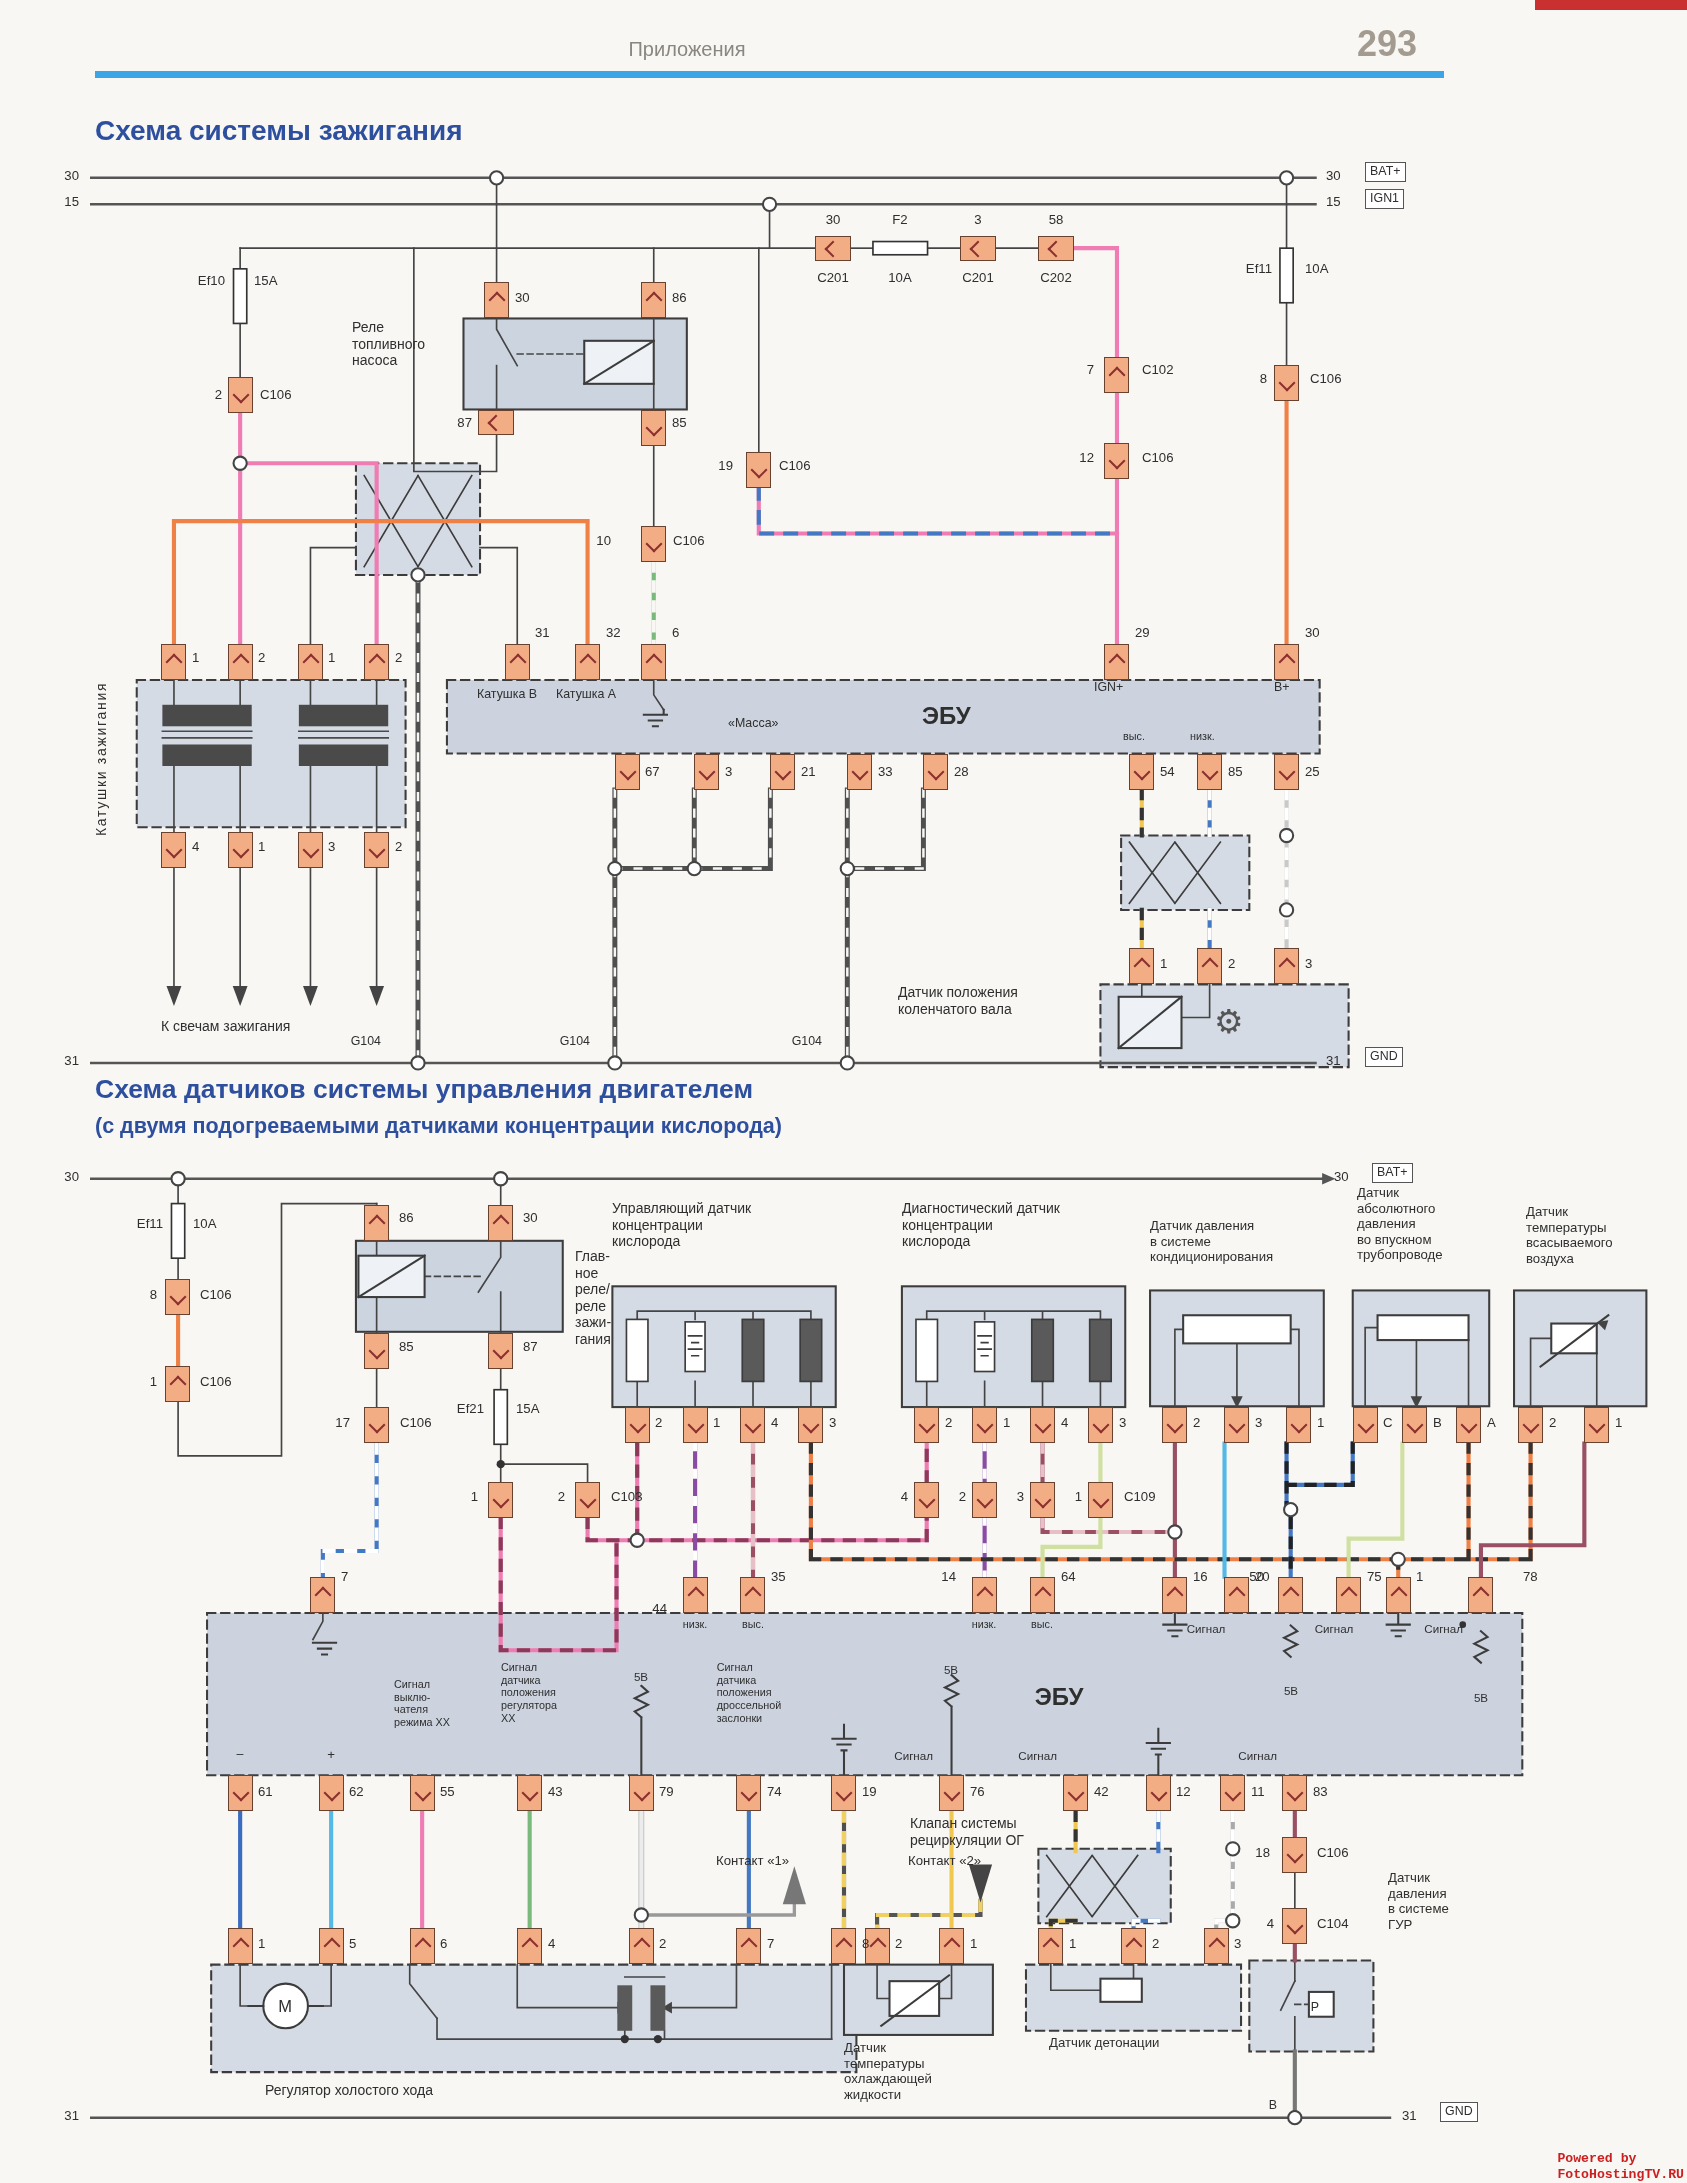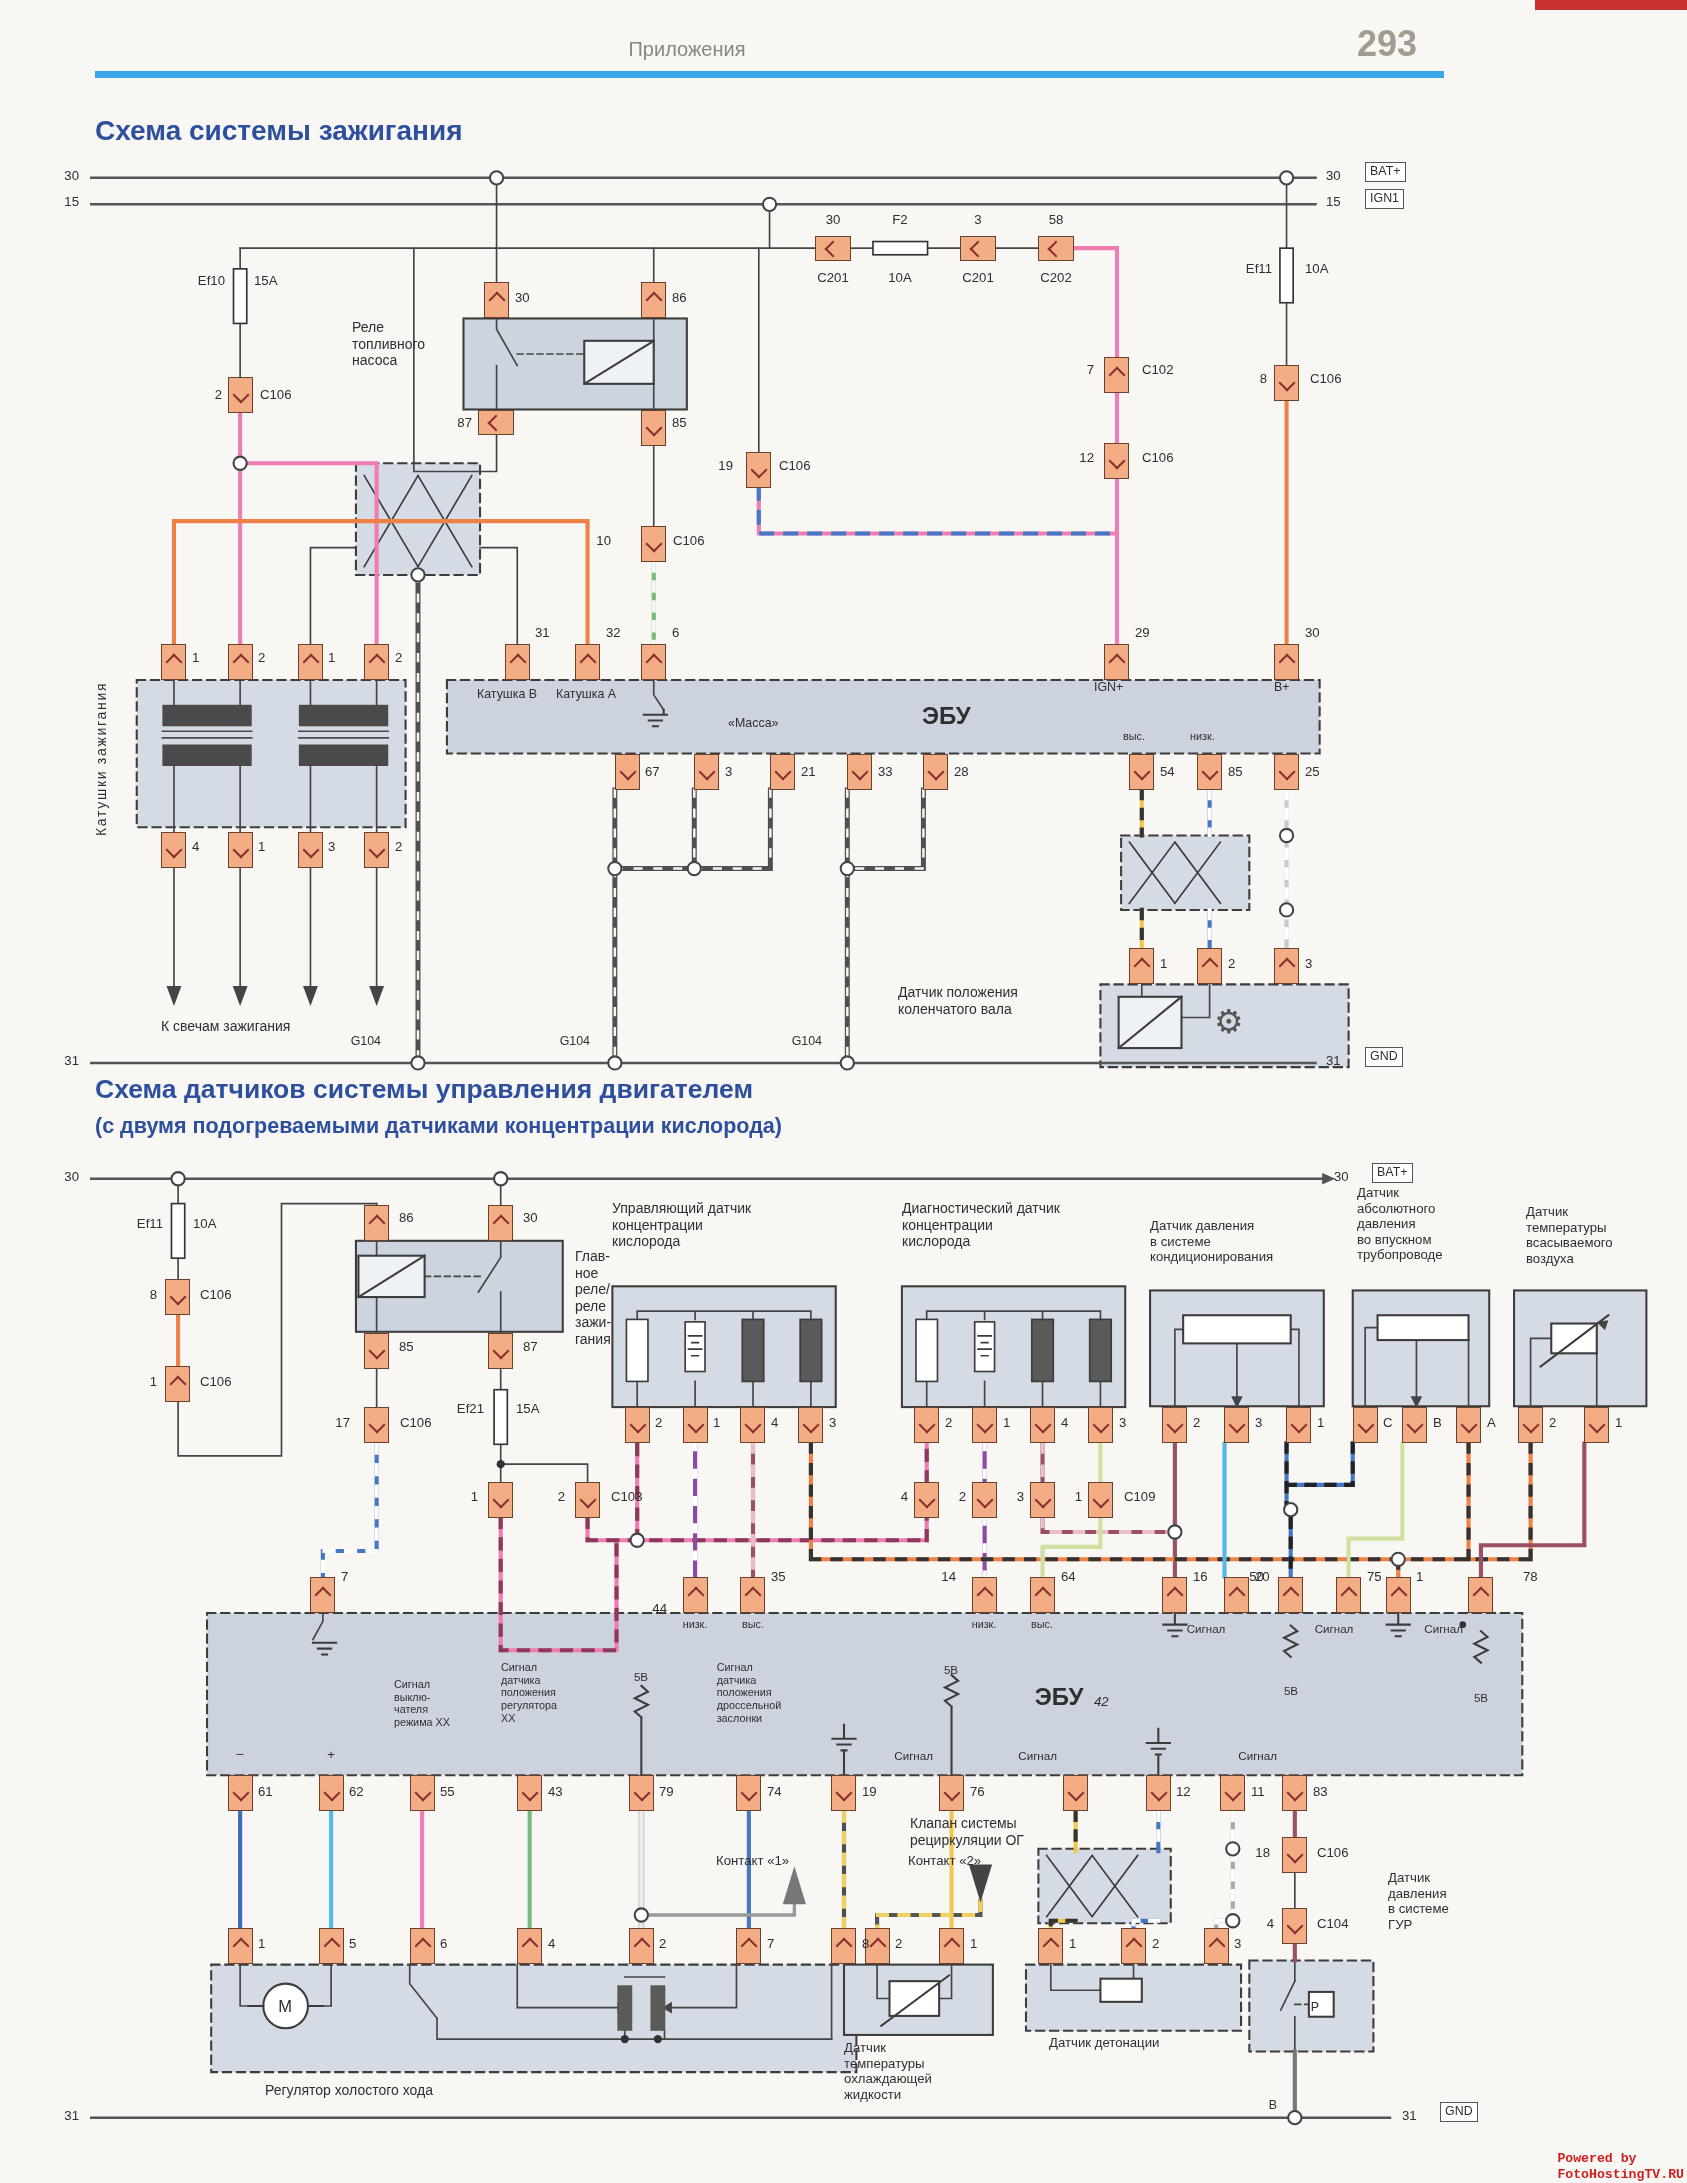--- a/index.html
+++ b/index.html
@@ -531,21 +531,21 @@
       <div class="txt s14 r" style="left: 1057px; top: 1749px;">Сигнал</div>
       <div class="txt s14 r" style="left: 1277px; top: 1749px;">Сигнал</div>
       <div class="txt s16" style="left: 258px; top: 1784px;">61</div>
       <div class="txt s16" style="left: 349px; top: 1784px;">62</div>
       <div class="txt s16" style="left: 440px; top: 1784px;">55</div>
       <div class="txt s16" style="left: 548px; top: 1784px;">43</div>
       <div class="txt s16" style="left: 659px; top: 1784px;">79</div>
       <div class="txt s16" style="left: 767px; top: 1784px;">74</div>
       <div class="txt s16" style="left: 862px; top: 1784px;">19</div>
       <div class="txt s16" style="left: 970px; top: 1784px;">76</div>
-      <div class="txt s16" style="left: 1094px; top: 1694px; font-style: italic;">42</div>
+      <div class="txt s16" style="left: 1094px; top: 1784px;">42</div>
       <div class="txt s16" style="left: 1176px; top: 1784px;">12</div>
       <div class="txt s16" style="left: 1251px; top: 1784px;">11</div>
       <div class="txt s16" style="left: 1313px; top: 1784px;">83</div>
       <div class="txt s17" style="left: 910px; top: 1815px;">Клапан системы
 рециркуляции ОГ</div>
       <div class="txt s16" style="left: 716px; top: 1853px;">Контакт «1»</div>
       <div class="txt s16" style="left: 908px; top: 1853px;">Контакт «2»</div>
       <div class="txt s16" style="left: 258px; top: 1936px;">1</div>
       <div class="txt s16" style="left: 349px; top: 1936px;">5</div>
       <div class="txt s16" style="left: 440px; top: 1936px;">6</div>

